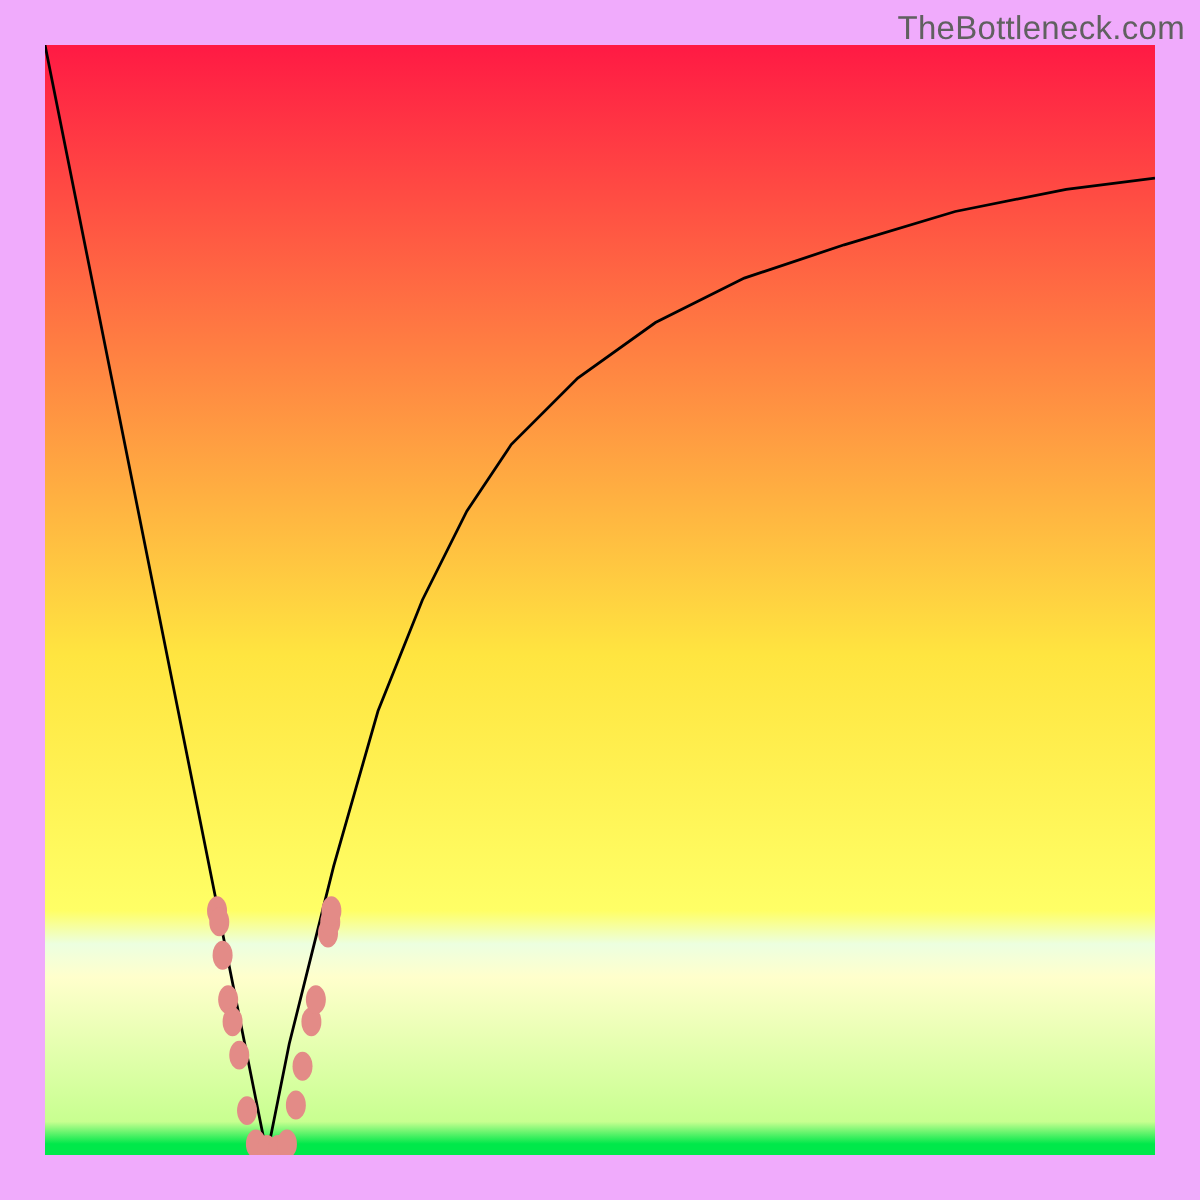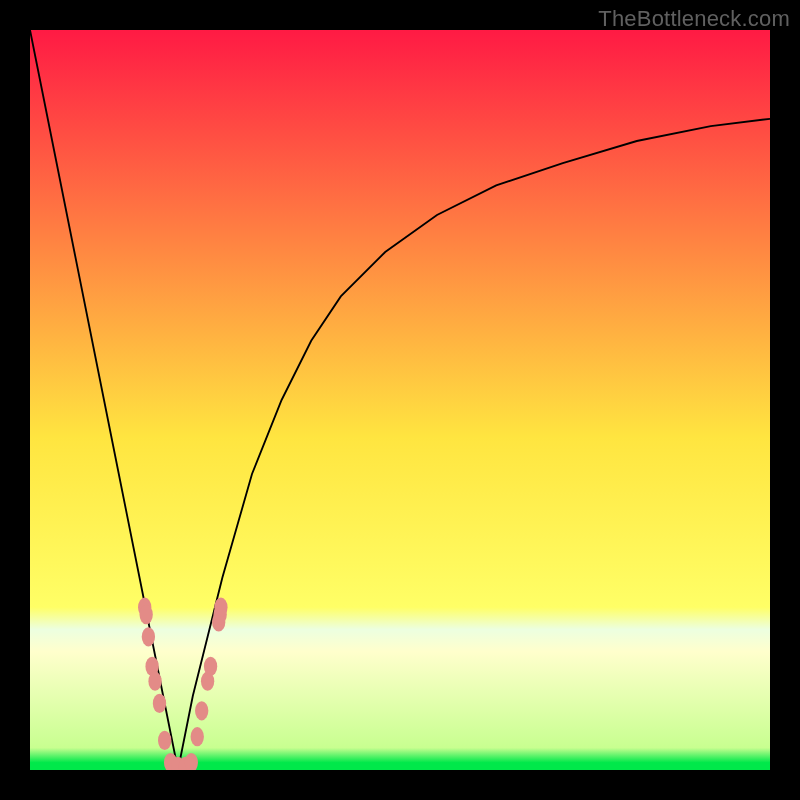--- a/index.html
+++ b/index.html
@@ -6,21 +6,21 @@
     margin: 0;
     padding: 0;
     width: 800px;
     height: 800px;
     overflow: hidden;
     font-family: Arial, Helvetica, sans-serif;
   }
   .outer {
     width: 800px;
     height: 800px;
-    background: #000000;
+    background: #f0abfc;
     position: relative;
   }
   .plot-wrap {
     position: absolute;
     left: 30px;
     top: 30px;
     width: 740px;
     height: 740px;
     background: #000;
   }

